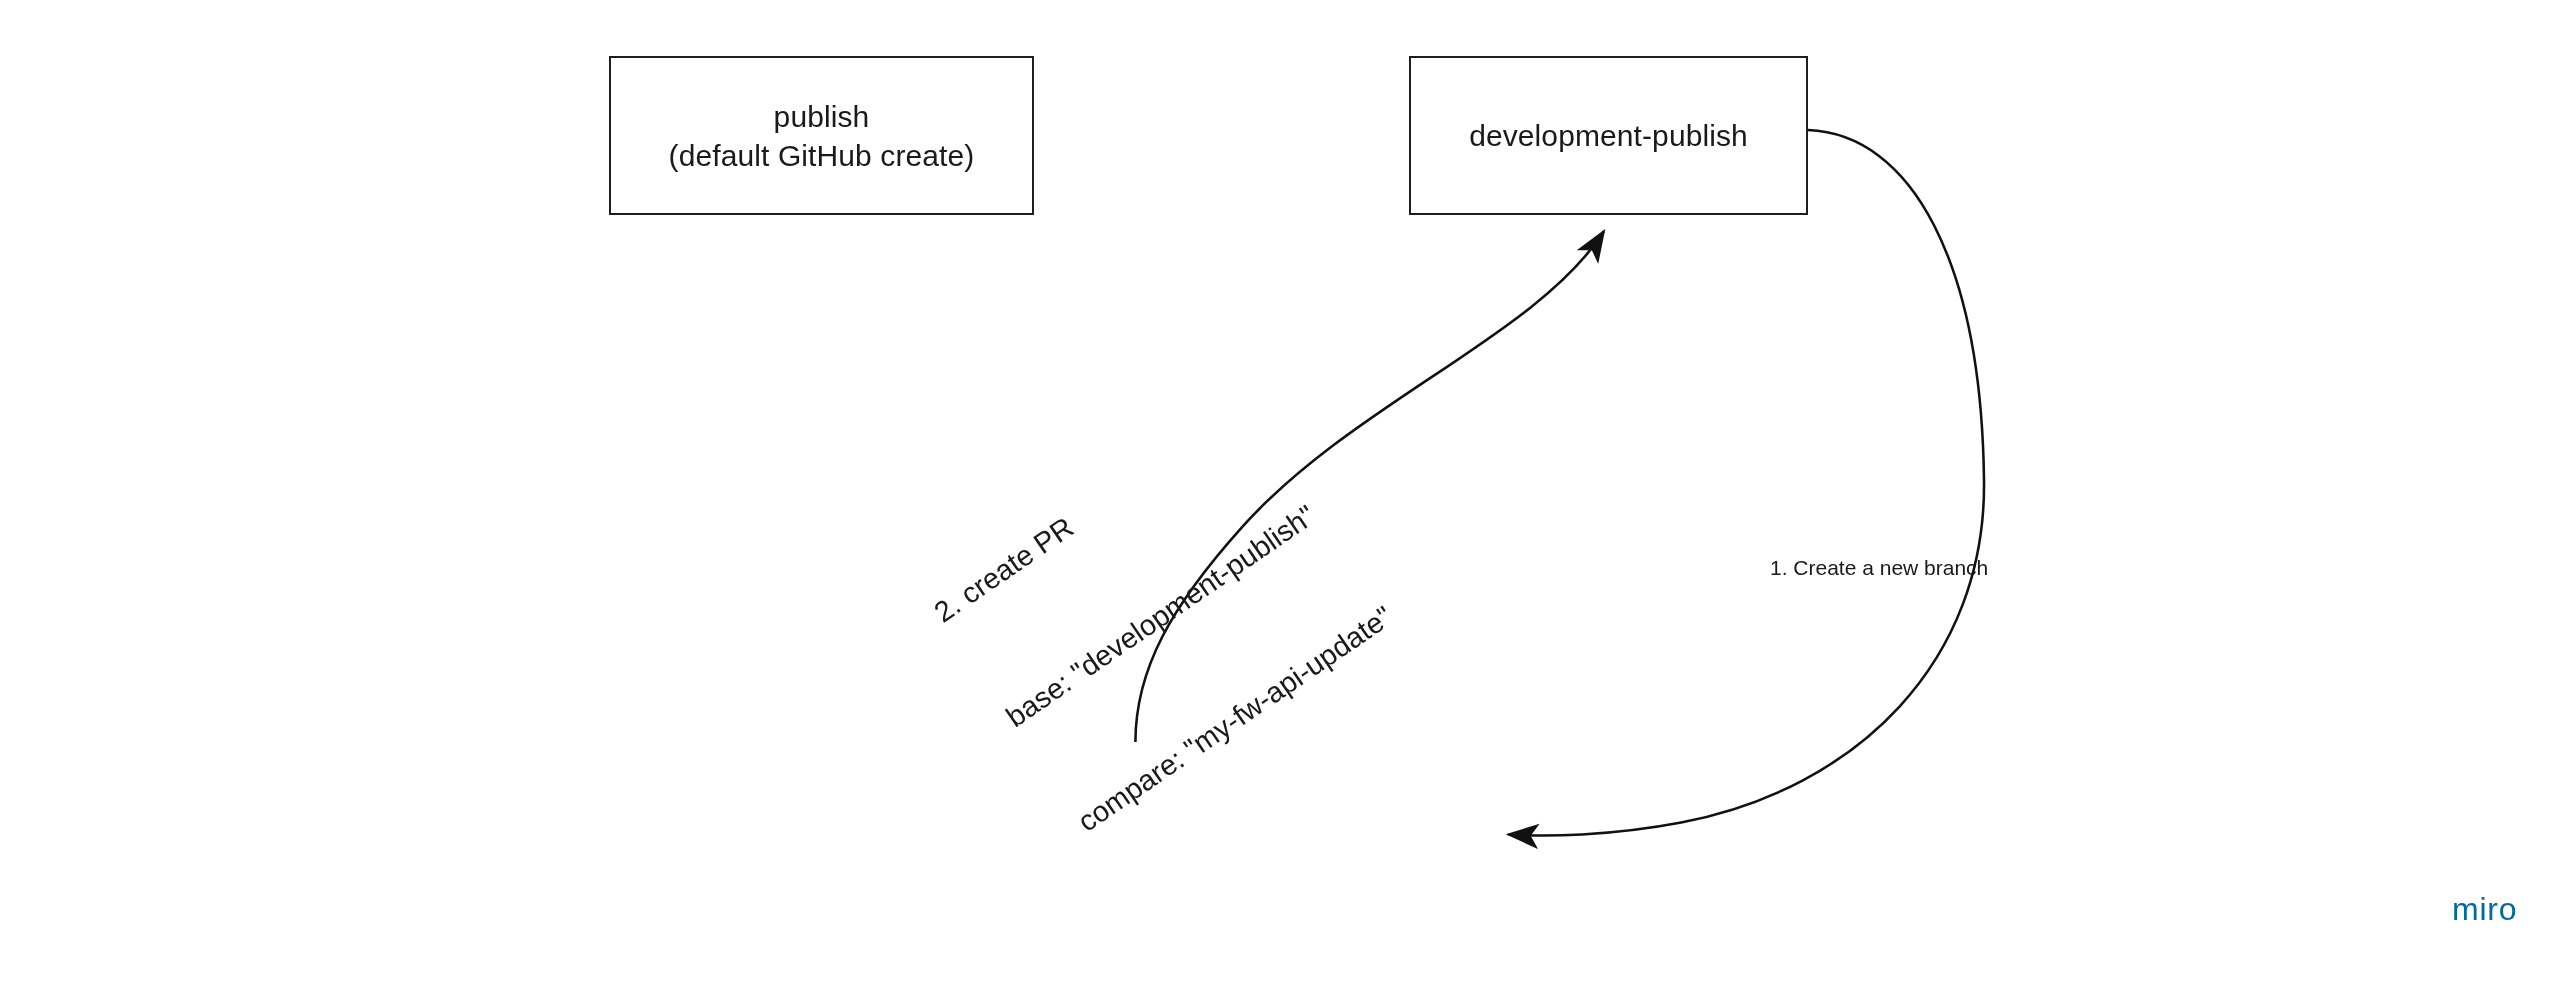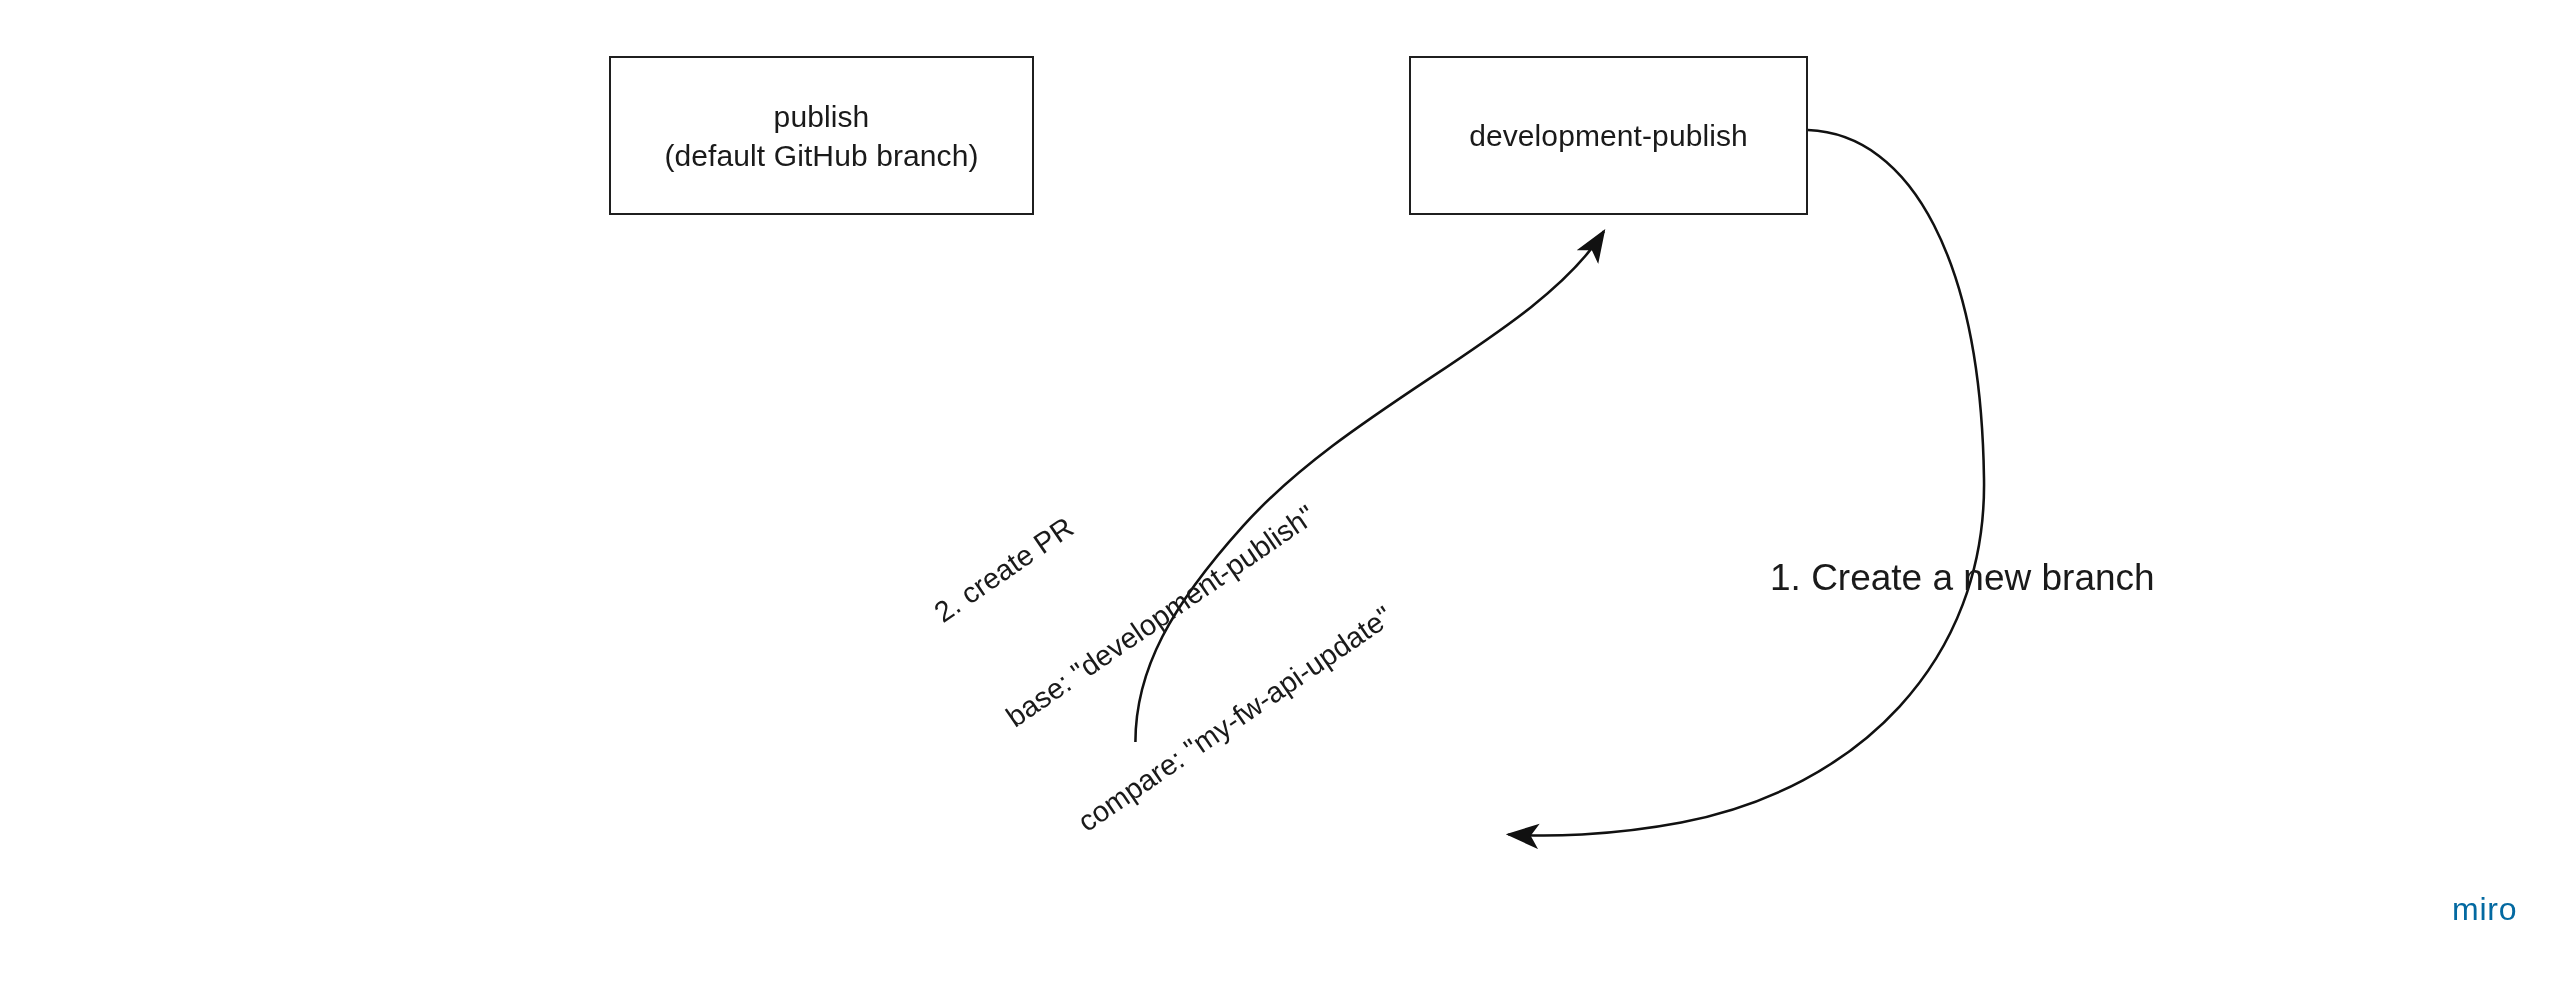--- a/index.html
+++ b/index.html
@@ -65,21 +65,21 @@
   .edge-label {
     position: absolute;
     font-family: "Liberation Sans", sans-serif;
     color: #1a1a1a;
     z-index: 4;
     white-space: pre;
   }
   #label-create-branch {
     left: 1770px;
     top: 555px;
-    font-size: 37px;
+    font-size: 21px;
     line-height: 1.25;
   }
   #label-create-pr {
     left: 1141px;
     top: 446px;
     font-size: 29px;
     line-height: 1.46;
     transform: rotate(-34.5deg);
     transform-origin: 0 100%;
   }
@@ -111,21 +111,21 @@
              C 2494 830, 2330 990, 2110 1032
              C 2020 1049, 1940 1050, 1893 1047" fill="none" stroke="#111111" stroke-width="3.2" marker-end="url(#arrow-end)"></path>
 
     <path d="M 1425 931
              C 1425 840, 1470 760, 1560 660
              C 1700 505, 1930 420, 2013 290" fill="none" stroke="#111111" stroke-width="3.2" marker-end="url(#arrow-end)"></path>
   </svg>
 
   <div class="node" id="node-publish">
     <div class="node-label">publish
-(default GitHub branch)</div>
+(default GitHub create)</div>
   </div>
 
   <div class="node" id="node-development-publish">
     <div class="node-label">development-publish</div>
   </div>
 
 
   <div class="edge-label" id="label-create-branch">1. Create a new branch</div>
 
   <div class="edge-label" id="label-create-pr">

